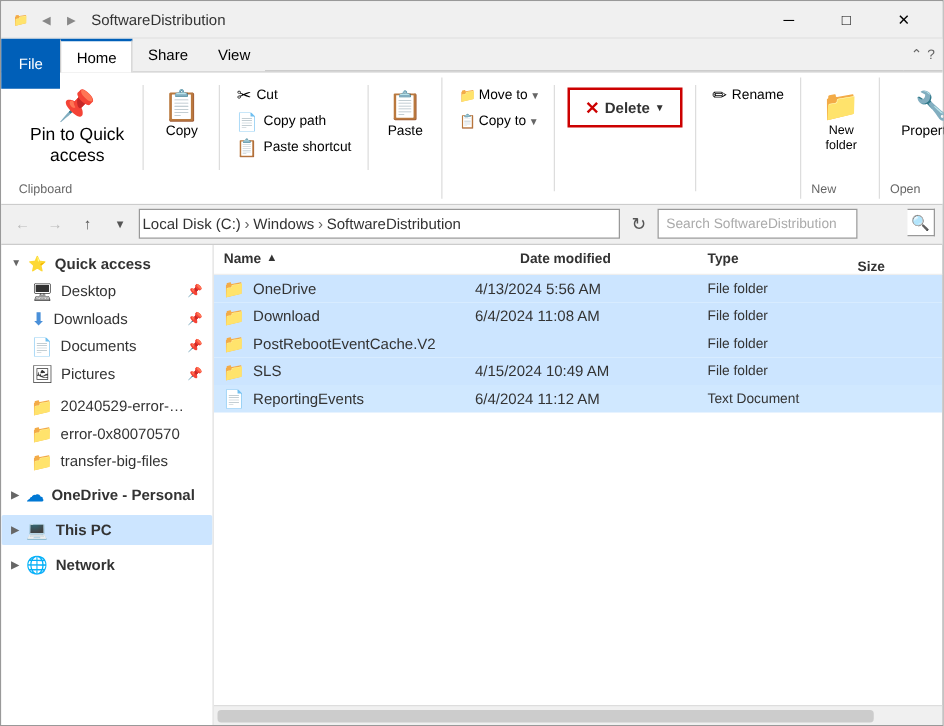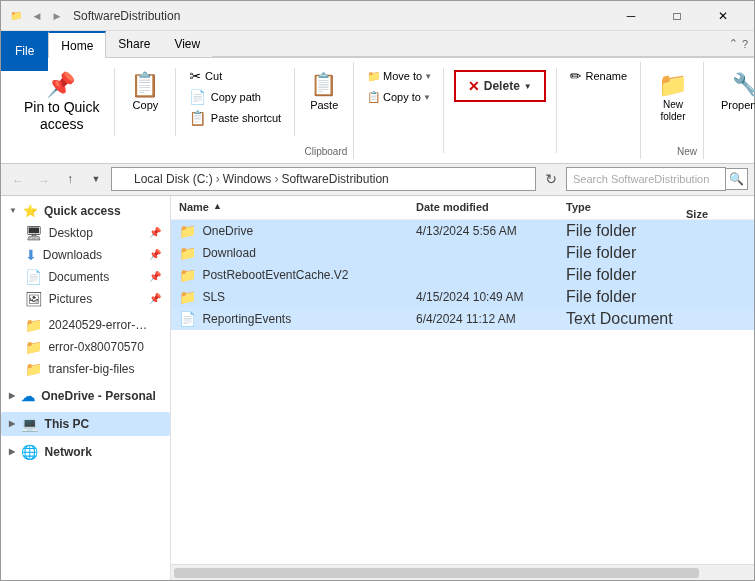--- a/index.html
+++ b/index.html
@@ -16,42 +16,42 @@
     
     
     .ribbon { background: #f0f0f0; border-bottom: 1px solid #ccc; }
     .ribbon-tabs { display: flex; height: 26px; background: #f0f0f0; }
     .ribbon-tab { padding: 4px 12px; font-size: 12px; cursor: pointer; display: flex; align-items: center; }
     .ribbon-tab.active { background: #fff; border-top: 2px solid #005fb8; border-left: 1px solid #ccc; border-right: 1px solid #ccc; margin-bottom: -1px; }
     .ribbon-tab.file { background: #005fb8; color: #fff; padding: 20px 14px; }
     .ribbon-content { background: #fff; border-top: 1px solid #ccc; padding: 4px 8px; display: flex; align-items: stretch; gap: 2px; min-height: 80px; }
     .ribbon-group { display: flex; flex-direction: column; padding: 0 6px; border-right: 1px solid #ddd; min-width: fit-content; }
     .ribbon-group:last-child { border-right: none; }
-    .ribbon-group-label { font-size: 10px; color: #666; text-align: right; margin-top: auto; padding-top: 4px; padding-bottom: 2px; }
+    .ribbon-group-label { font-size: 10px; color: #666; text-align: left; margin-top: auto; padding-top: 4px; padding-bottom: 2px; }
     .ribbon-items { display: flex; align-items: flex-start; gap: 2px; flex: 1; padding: 4px 0; }
     
     
     .ribbon-btn-large { display: flex; flex-direction: column; align-items: center; padding: 4px 8px; cursor: pointer; border: 1px solid transparent; min-width: 44px; }
     .ribbon-btn-large .icon { font-size: 24px; height: 28px; display: flex; align-items: center; }
     .ribbon-btn-large .label { font-size: 11px; text-align: center; }
     
     
     .ribbon-btn-small { display: flex; align-items: center; gap: 4px; padding: 2px 6px; cursor: pointer; border: 1px solid transparent; white-space: nowrap; font-size: 11px; height: 20px; }
     .ribbon-btn-small .icon { font-size: 14px; }
     
     
     .ribbon-btn-delete { display: flex; align-items: center; gap: 4px; padding: 4px 8px; cursor: pointer; border: 2px solid #cc0000; background: #fff; font-size: 12px; font-weight: 600; color: #cc0000; }
     
     .ribbon-col { display: flex; flex-direction: column; gap: 1px; }
 
     
     .addressbar { height: 32px; background: #f0f0f0; border-bottom: 1px solid #ccc; display: flex; align-items: center; padding: 0 6px; gap: 4px; }
     .nav-btn { width: 22px; height: 22px; display: flex; align-items: center; justify-content: center; cursor: pointer; border: 1px solid transparent; font-size: 12px; color: #555; }
     .nav-btn.disabled { color: #bbb; cursor: default; }
-    .address-path { flex: 1; height: 24px; background: #fff; border: 1px solid #999; display: flex; align-items: center; padding: 0 22px; font-size: 12px; }
+    .address-path { flex: 1; height: 24px; background: #fff; border: 1px solid #999; display: flex; align-items: center; padding: 0 2px; font-size: 12px; }
     .path-segment { color: #333; }
     .path-sep { color: #666; margin: 0 3px; }
     .path-current { color: #333; }
     .refresh-btn { width: 22px; height: 22px; display: flex; align-items: center; justify-content: center; cursor: pointer; font-size: 14px; color: #555; }
     .search-box { width: 160px; height: 24px; border: 1px solid #999; background: #fff; padding: 0 6px; font-size: 11px; display: flex; align-items: center; color: #888; }
     .search-icon-btn { width: 22px; height: 22px; background: #fff; border: 1px solid #999; border-left: none; display: flex; align-items: center; justify-content: center; font-size: 12px; }
 
     
     .main { display: flex; flex: 1; overflow: hidden; }
     
@@ -73,21 +73,21 @@
     .col-size { width: 60px; font-size: 11px; color: #333; font-weight: 600; margin-top: 14px; }
     .sort-arrow { font-size: 9px; }
     
     .file-list { flex: 1; overflow-y: auto; }
     .file-row { display: flex; align-items: center; padding: 2px 8px; height: 22px; cursor: pointer; }
     .file-row.selected { background: #cce5ff; }
     .file-row.highlighted { background: #d0e8ff; }
     .file-icon { font-size: 14px; margin-right: 6px; }
     .file-name { flex: 1; font-size: 12px; color: #333; }
     .file-date { width: 150px; font-size: 12px; color: #333; }
-    .file-type { width: 120px; font-size: 16px; color: #333; }
+    .file-type { width: 120px; font-size: 11px; color: #333; margin-left: 36px; }
     .file-size { width: 60px; font-size: 12px; color: #333; }
     
     
     .hscroll { height: 16px; background: #f0f0f0; border-top: 1px solid #ddd; position: relative; }
     .hscroll-bar { height: 10px; margin: 3px; background: #ccc; border-radius: 3px; width: 90%; }
     
     
     .statusbar { height: 24px; background: #f0f0f0; border-top: 1px solid #ccc; display: flex; align-items: center; padding: 0 8px; gap: 16px; font-size: 11px; color: #333; }
     .statusbar-right { margin-left: auto; display: flex; gap: 2px; }
     .view-btn { width: 20px; height: 20px; display: flex; align-items: center; justify-content: center; cursor: pointer; border: 1px solid #ccc; background: #e0e0e0; font-size: 10px; }
@@ -238,21 +238,21 @@
     <div class="address-path">
       <span class="path-segment">Local Disk (C:)</span>
       <span class="path-sep"> › </span>
       <span class="path-segment">Windows</span>
       <span class="path-sep"> › </span>
       <span class="path-current">SoftwareDistribution</span>
     </div>
 
     <div class="refresh-btn">↻</div>
 
-    <div style="display:flex; align-items:center;">
+    <div style="display:flex; align-items:flex-start;gap:40px;">
       <div class="search-box">
         <span style="color:#aaa; font-size:11px;">Search SoftwareDistribution</span>
       </div>
       <div class="search-icon-btn">🔍</div>
     </div>
   </div>
 
   <div class="main">
 
     <div class="sidebar">
@@ -349,20 +349,21 @@
           <span class="file-icon folder-icon-yellow">📁</span>
           <span class="file-name">OneDrive</span>
           <span class="file-date">4/13/2024 5:56 AM</span>
           <span class="file-type">File folder</span>
           <span class="file-size"></span>
         </div>
 
         <div class="file-row selected">
           <span class="file-icon folder-icon-yellow">📁</span>
           <span class="file-name">Download</span>
+          <span class="file-date">6/4/2024 11:08 AM</span>
           <span class="file-type">File folder</span>
           <span class="file-size"></span>
         </div>
 
         <div class="file-row selected">
           <span class="file-icon folder-icon-yellow">📁</span>
           <span class="file-name">PostRebootEventCache.V2</span>
           <span class="file-type">File folder</span>
           <span class="file-size"></span>
         </div>

